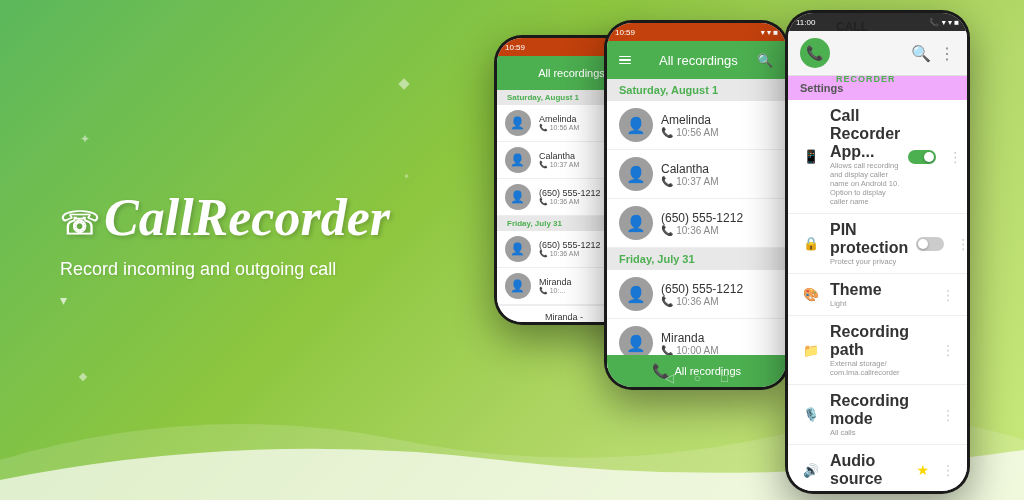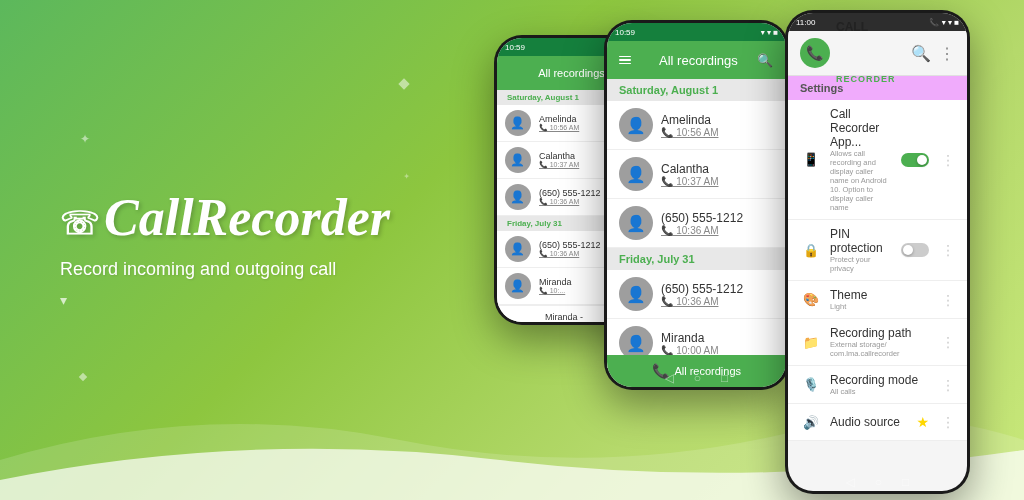--- a/index.html
+++ b/index.html
@@ -98,21 +98,21 @@
       right: 0;
       bottom: 0;
       background: #f5f5f5;
       margin: 3px;
       border-radius: 25px;
       overflow: hidden;
     }
 
     
     .status-bar {
-      background: #15803d;
+      background: #c2410c;
       height: 18px;
       display: flex;
       align-items: center;
       justify-content: space-between;
       padding: 0 8px;
       font-size: 8px;
       color: white;
     }
 
     .status-bar-dark {
@@ -177,21 +177,20 @@
       color: #333;
       font-weight: 500;
     }
 
     .call-time {
       font-size: 7px;
       color: #888;
       display: flex;
       align-items: center;
       gap: 2px;
-      text-decoration: underline;
     }
 
     
     .call-item-playing {
       background: #fff;
       padding: 6px 8px;
       border-top: 1px solid #eee;
     }
 
     .playing-name {
@@ -323,23 +322,23 @@
       color: #888;
       font-size: 13px;
       flex-shrink: 0;
     }
 
     .settings-content {
       flex: 1;
     }
 
     .settings-name {
-      font-size: 12px;
+      font-size: 16px;
       color: #333;
-      font-weight: 400;
+      font-weight: 700;
     }
 
     .settings-desc {
       font-size: 7.5px;
       color: #999;
     }
 
     .settings-toggle {
       width: 28px;
       height: 14px;

